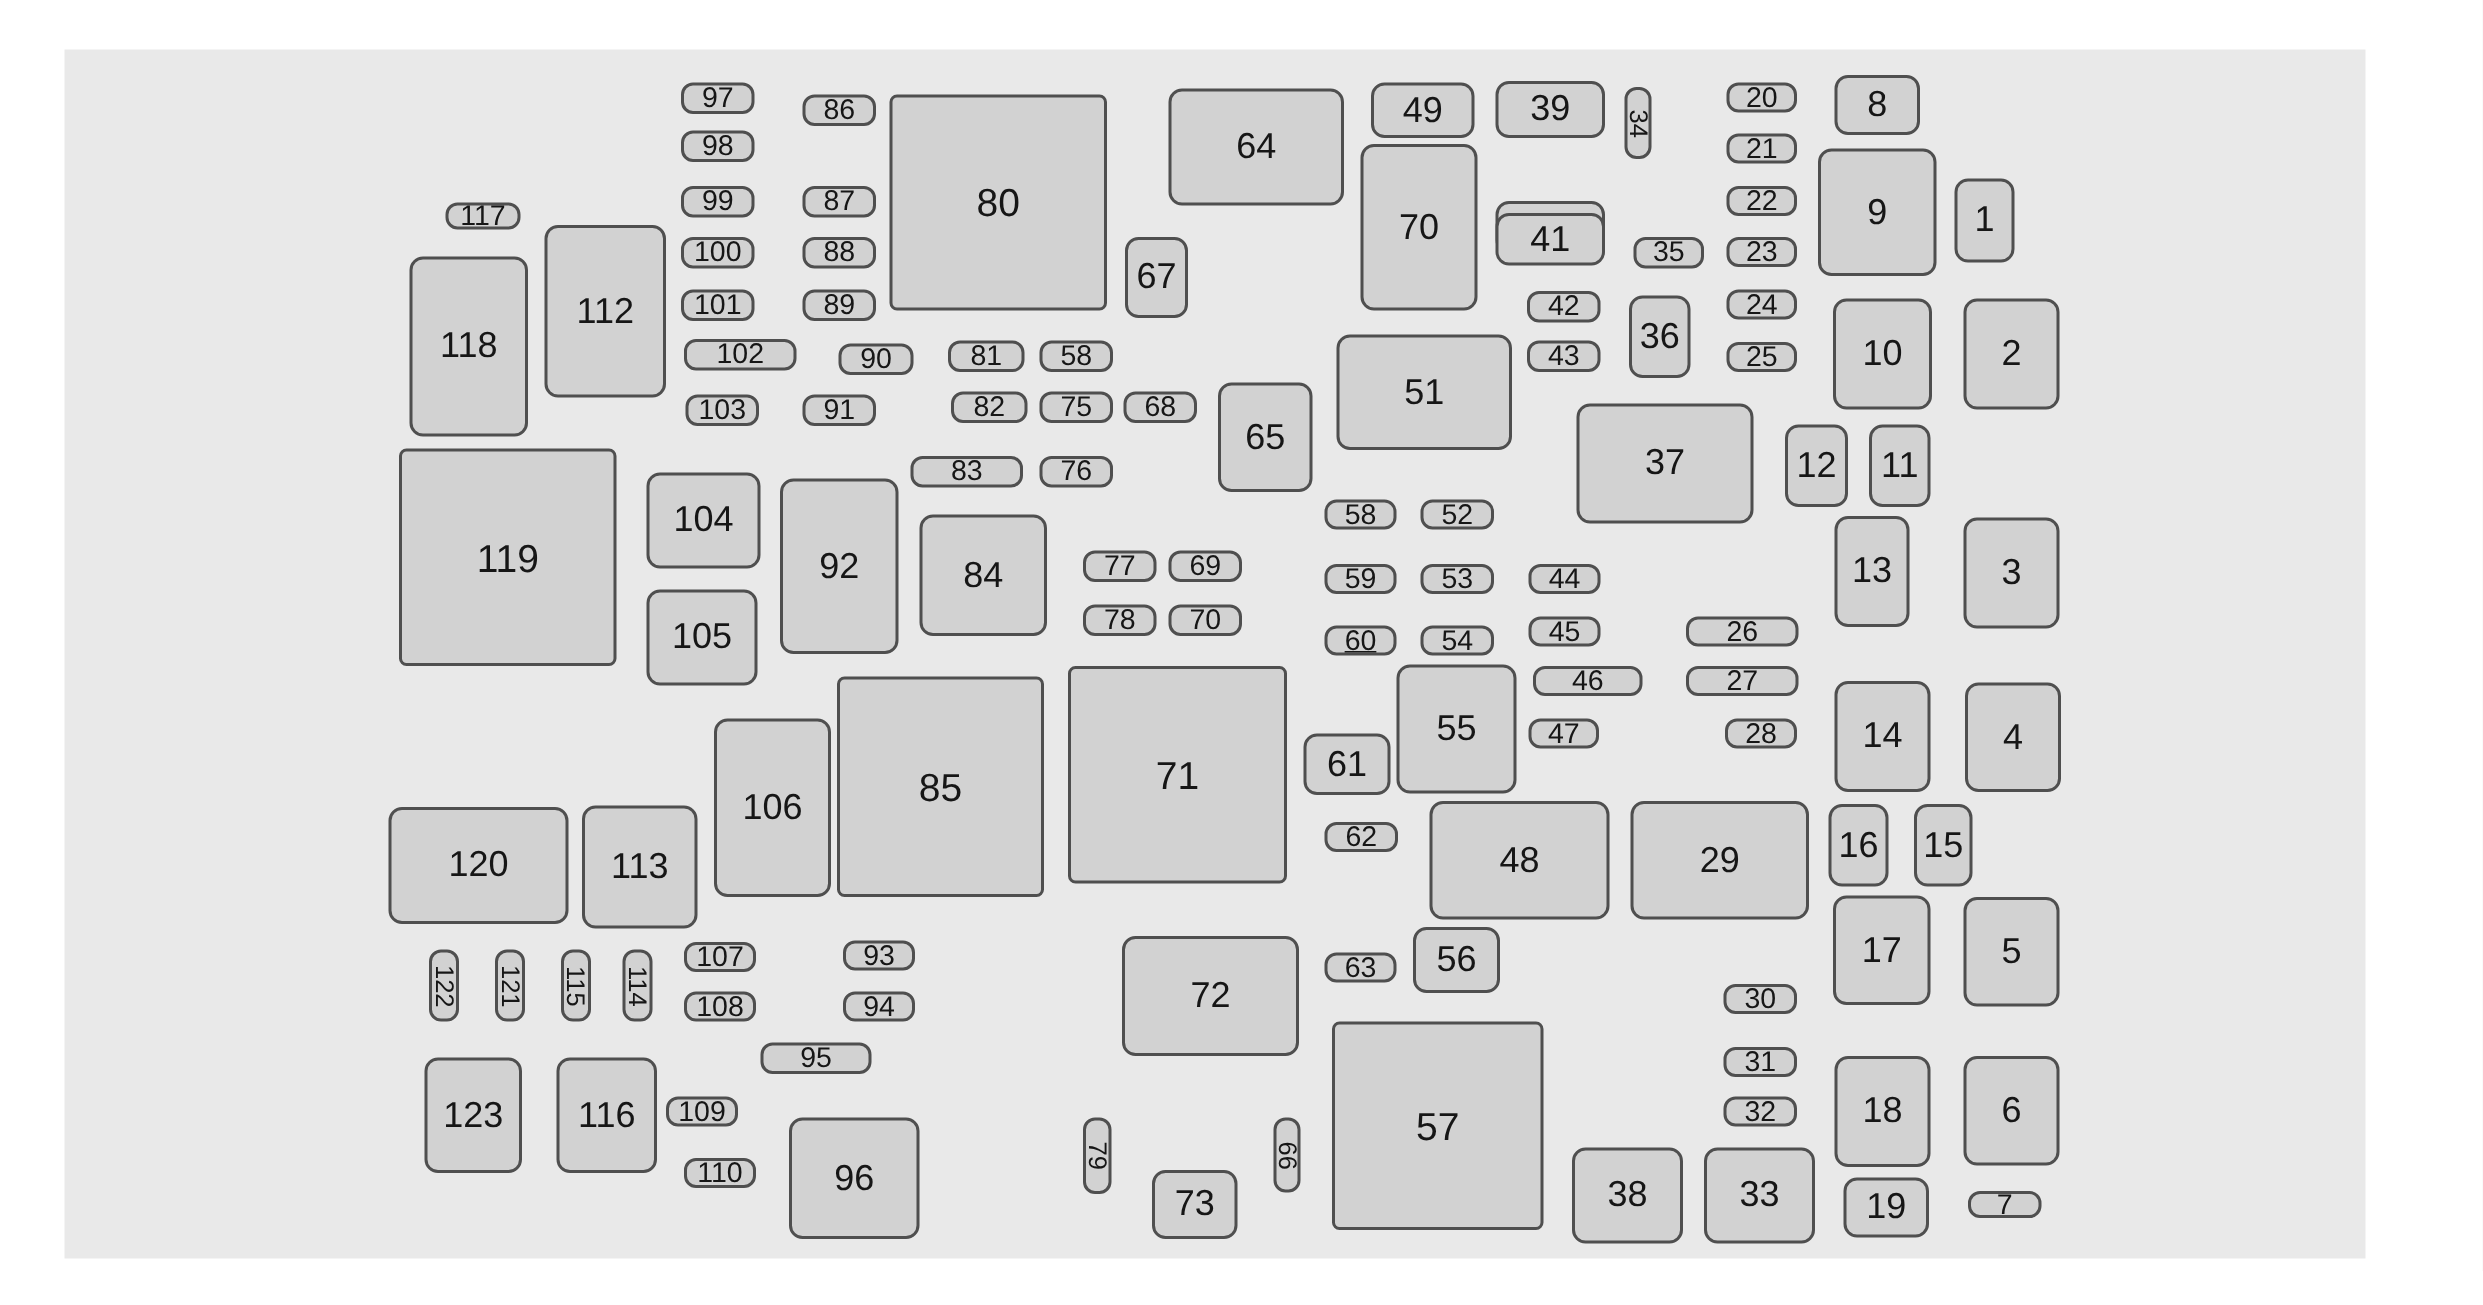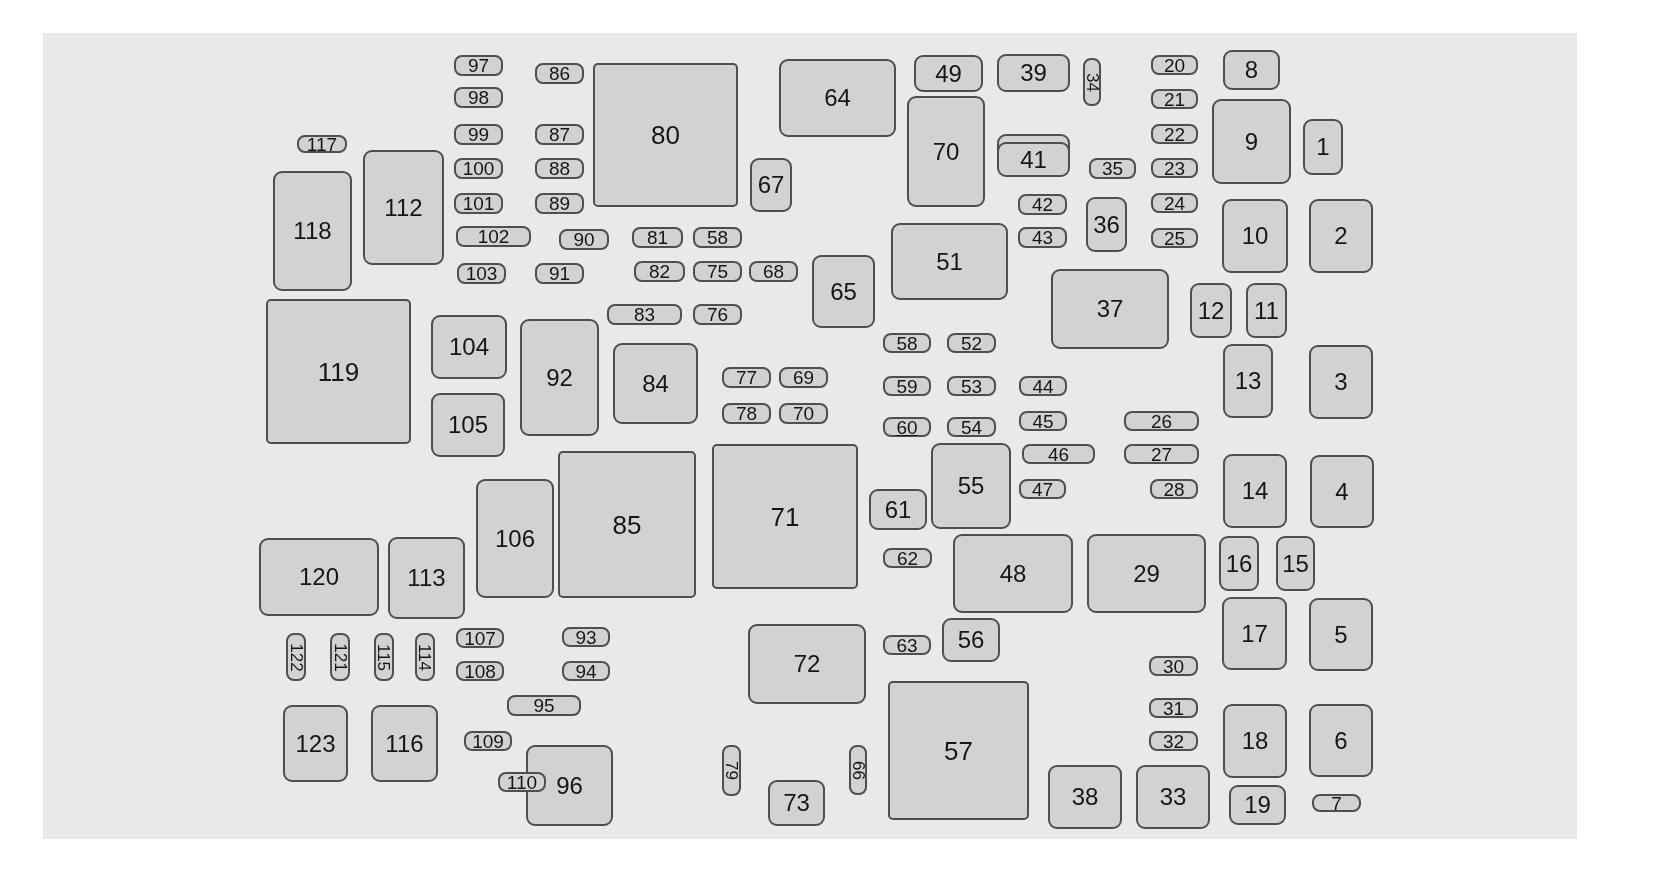--- a/index.html
+++ b/index.html
@@ -347,24 +347,24 @@
     </div>
     <div class="item box" style="left: 476px; top: 479px; width: 78px; height: 119px;">
       <span>106</span>
     </div>
     <div class="item pill" style="left: 456px; top: 628px; width: 48px; height: 20px;">
       <span>107</span>
     </div>
     <div class="item pill" style="left: 456px; top: 661px; width: 48px; height: 20px;">
       <span>108</span>
     </div>
-    <div class="item pill" style="left: 464px; top: 731px; width: 48px; height: 20px;">
+    <div class="item pill" style="left: 444px; top: 731px; width: 48px; height: 20px;">
       <span>109</span>
     </div>
-    <div class="item pill" style="left: 456px; top: 772px; width: 48px; height: 20px; margin-left: 42px;">
+    <div class="item pill" style="left: 456px; top: 772px; width: 48px; height: 20px;">
       <span>110</span>
     </div>
     <div class="item box" style="left: 363px; top: 150px; width: 81px; height: 115px;">
       <span>112</span>
     </div>
     <div class="item box" style="left: 388px; top: 537px; width: 77px; height: 82px;">
       <span>113</span>
     </div>
     <div class="item vpill" style="left: 415px; top: 633px; width: 20px; height: 48px;">
       <span>114</span>

